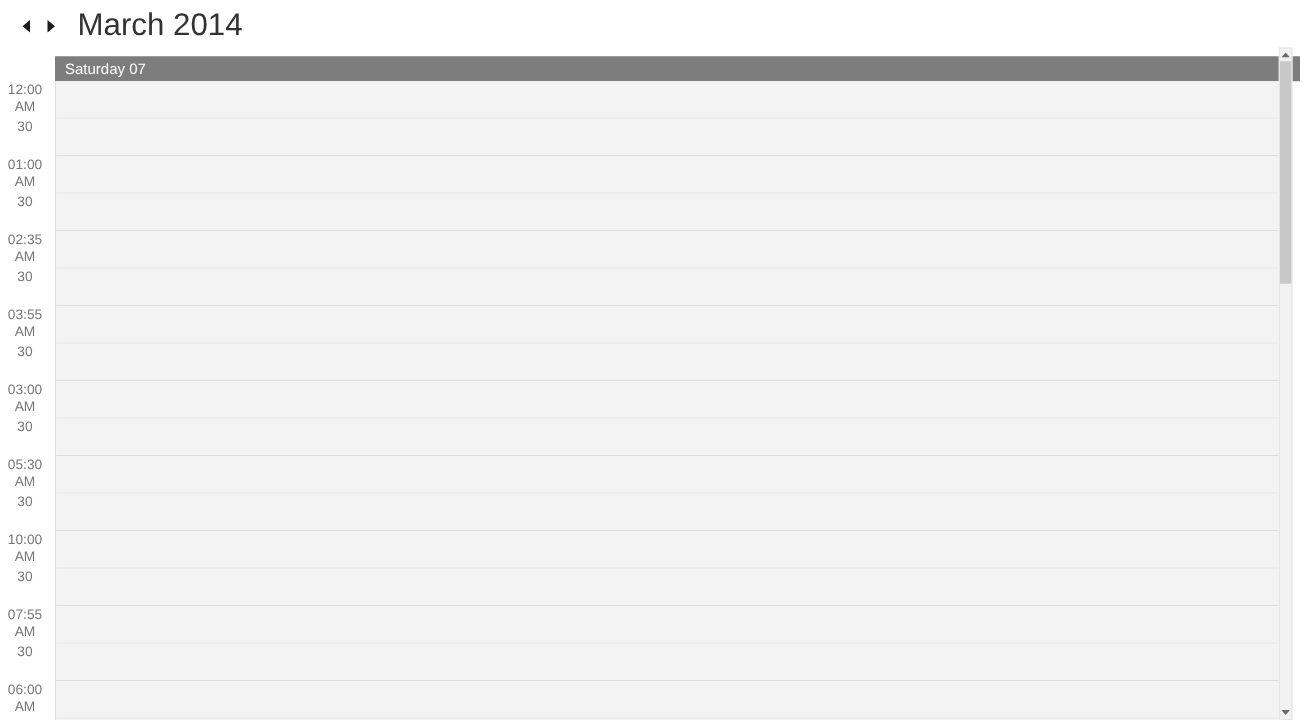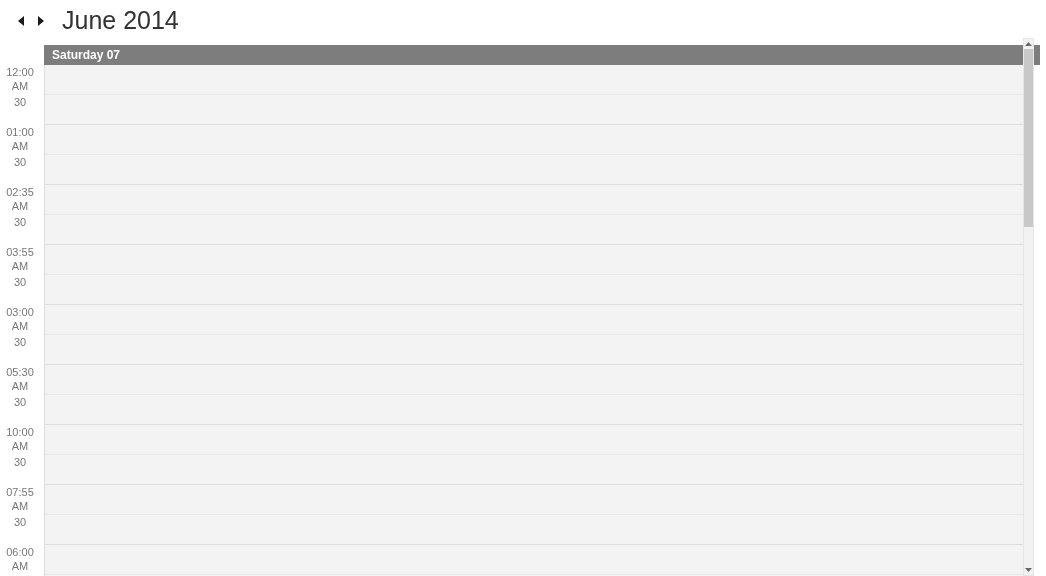--- a/index.html
+++ b/index.html
@@ -30,21 +30,20 @@
     .title {
       font-size: 25px;
       font-weight: 300;
       color: #333333;
       margin-left: 8px;
     }
     .day-header-row {
       display: flex;
       margin-left: 44px;
       margin-right: 6px;
-      font-weight: bold;
     }
     .day-header {
       flex: 1;
       background: #7d7d7d;
       color: #ffffff;
       font-size: 12px;
       padding: 3px 8px;
       height: 20px;
       line-height: 14px;
     }
@@ -115,21 +114,21 @@
   <div class="nav-arrow">
     <svg width="8" height="12" viewBox="0 0 8 12">
         <path d="M7 1 L1 6 L7 11 Z" fill="#1b1b1b"></path>
       </svg>
   </div>
   <div class="nav-arrow">
     <svg width="8" height="12" viewBox="0 0 8 12">
         <path d="M1 1 L7 6 L1 11 Z" fill="#1b1b1b"></path>
       </svg>
   </div>
-  <div class="title">June 2014</div>
+  <div class="title">March 2014</div>
 </div>
 
 <div class="day-header-row">
   <div class="day-header">Saturday 07</div>
 </div>
 
 <div class="grid-wrap">
   <div class="time-col" id="time-col">
       <div class="time-label">12:00 AM</div>
       <div class="time-label">30</div>

